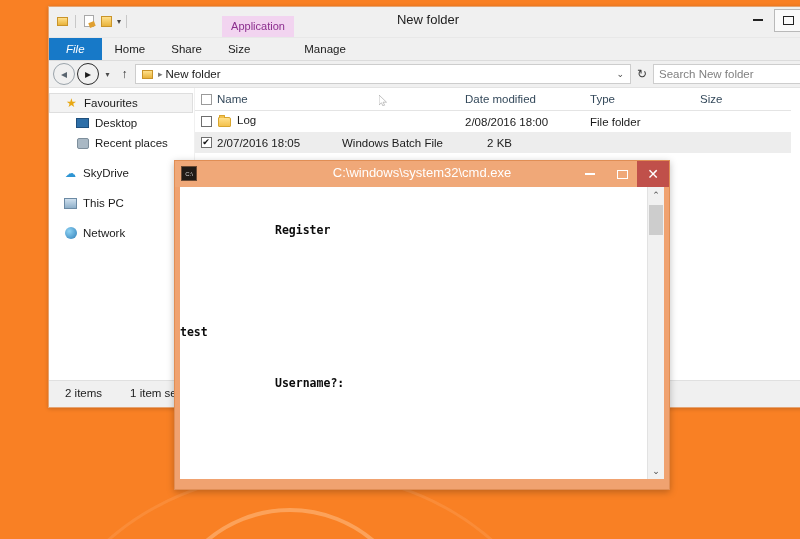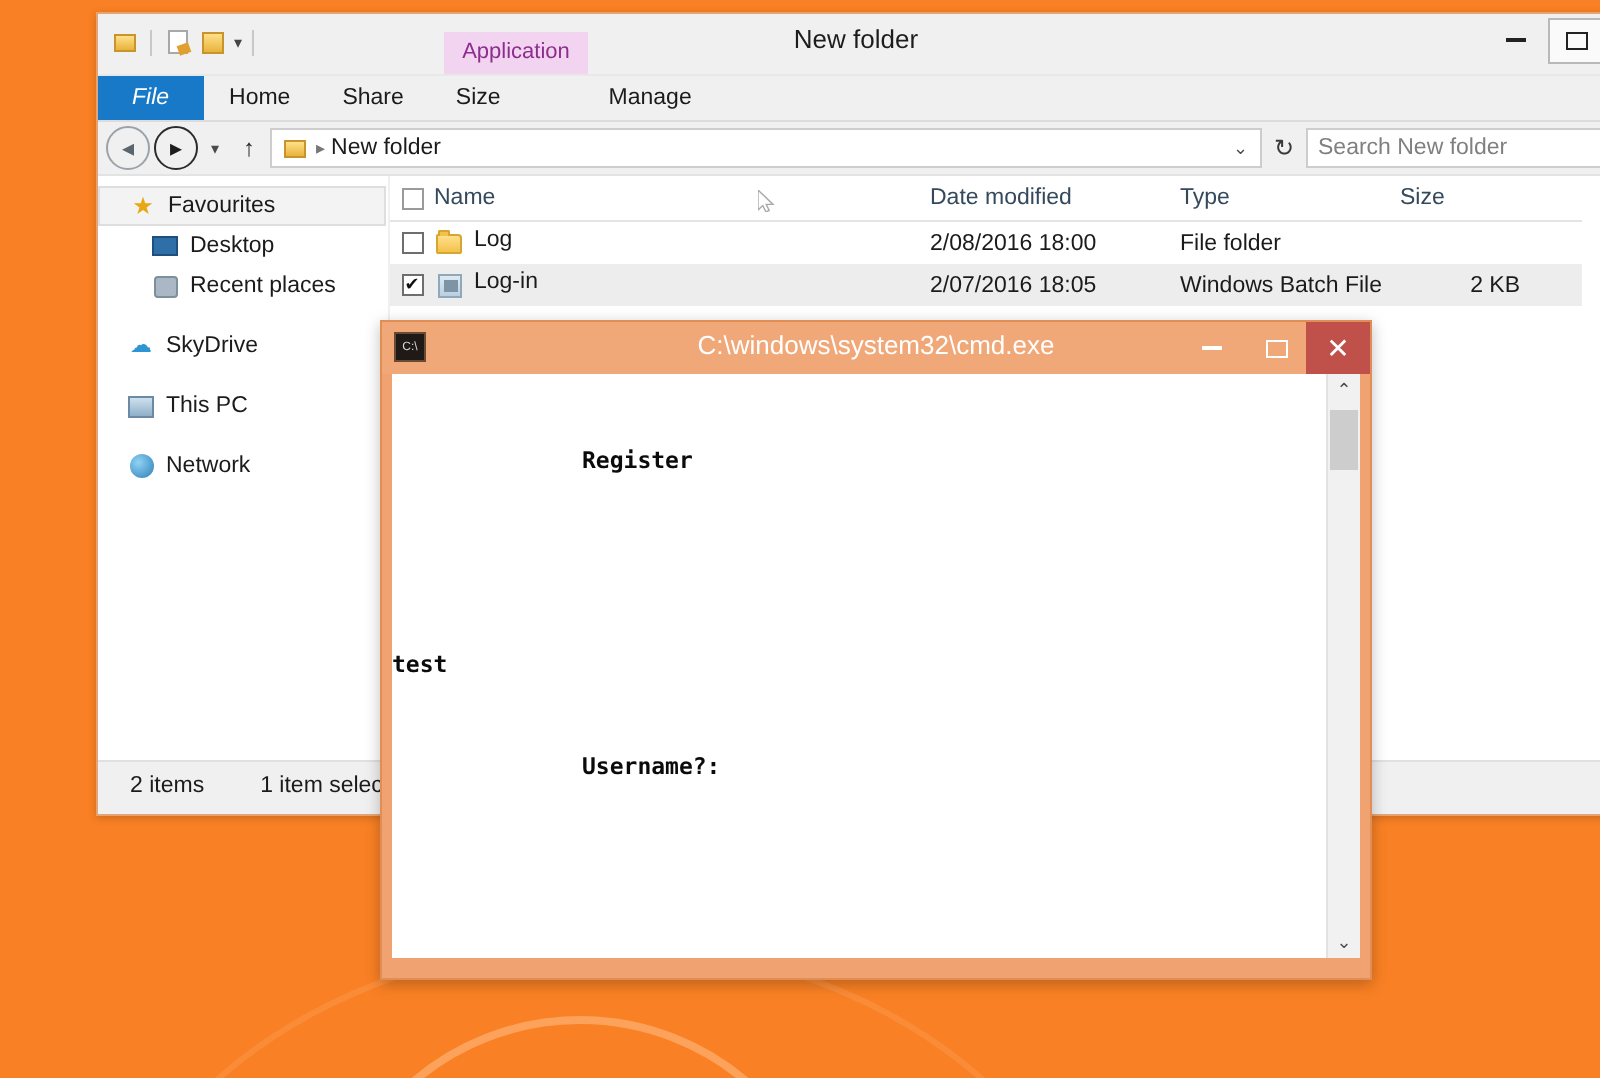--- a/index.html
+++ b/index.html
@@ -310,21 +310,21 @@
     align-items: center;
     font-size: 11.5px;
     color: #1B1B1B;
     padding-left: 16px;
     gap: 28px;
   }
 
   
   #cmd {
     position: absolute;
-    left: 190px; top: 160px;
+    left: 174px; top: 160px;
     width: 496px; height: 330px;
     background: #F0A270;
     border: 1px solid #E08E55;
     box-sizing: border-box;
     box-shadow: 0 2px 7px rgba(0,0,0,.25);
   }
   .cmd-titlebar {
     position: relative;
     height: 26px;
     background: #F0A878;
@@ -669,26 +669,20 @@
           </div>
           <div class="col-date">2/08/2016 18:00</div>
           <div class="col-type">File folder</div>
           <div class="col-size val"></div>
         </div>
 
         <div class="list-row selected">
           <div class="row-check">
               <span class="row-cb">✔</span>
             </div>
-          <div class="col-name row-name">
-            <span class="row-ico">
-                <span class="bat-ico"></span>
-              </span>
-            <span>Log-in</span>
-          </div>
           <div class="col-date">2/07/2016 18:05</div>
           <div class="col-type">Windows Batch File</div>
           <div class="col-size val">2 KB</div>
         </div>
 
       </div>
 
       <div class="list-scrollcol"></div>
     </div>
 

